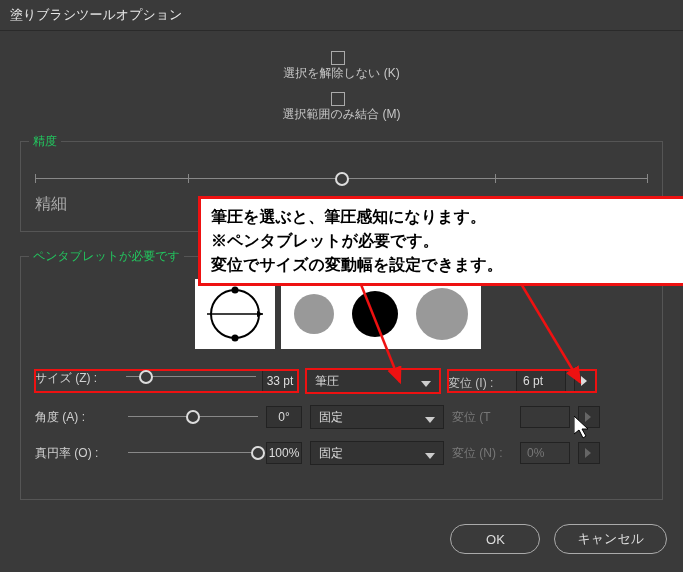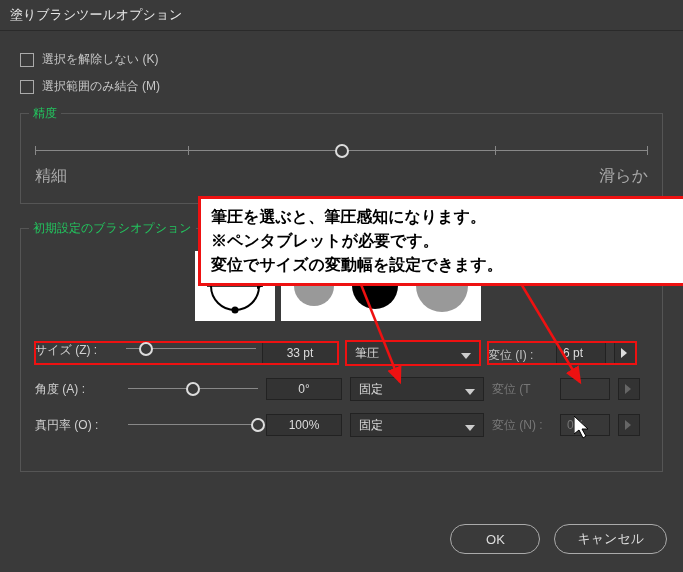--- a/index.html
+++ b/index.html
@@ -18,20 +18,21 @@
     font-size: 13px;
     color: #eaeaea;
     border-bottom: 1px solid #2a2a2a;
   }
   .content {
     padding: 20px 20px 10px 20px;
   }
   .chk-line {
     display: flex; align-items: center;
     margin-bottom: 10px;
+    flex-direction: column;
   }
   .chk {
     width: 14px; height: 14px;
     border: 1px solid #aaa;
     margin-right: 8px;
     background: transparent;
   }
   .fieldset {
     border: 1px solid #555;
     margin-top: 18px;
@@ -115,21 +116,21 @@
   }
   .slider .sknob {
     position: absolute; top: 0;
     width: 14px; height: 14px;
     border-radius: 50%;
     border: 2px solid #ddd;
     background: #3a3a3a;
     margin-left: -7px;
   }
   .num-box {
-    width: 76px; height: 22px;
+    width: 36px; height: 22px;
     background: #333;
     border: 1px solid #222;
     color: #ddd;
     display: flex; align-items: center; justify-content: center;
     font-size: 12px;
   }
   .select {
     width: 134px; height: 24px;
     background: #333;
     border: 1px solid #222;
@@ -232,21 +233,21 @@
       <div class="tick" style="right:0"></div>
       <div class="knob" style="left:calc(50% - 7px)"></div>
     </div>
     <div class="track-labels">
       <span>精細</span>
       <span>滑らか</span>
     </div>
   </div>
 
   <div class="fieldset" style="margin-top:24px; padding-bottom:22px;">
-    <span class="legend">初期設定のブラシオプション</span>
+    <span class="legend">ペンタブレットが必要です</span>
 
     <div class="brush-previews">
       <div class="preview-box">
         <svg width="60" height="60" viewBox="0 0 60 60">
           <circle cx="30" cy="30" r="24" fill="none" stroke="#000" stroke-width="2"></circle>
           <line x1="2" y1="30" x2="58" y2="30" stroke="#000" stroke-width="1.5"></line>
           <polygon points="58,30 52,27 52,33" fill="#000"></polygon>
           <circle cx="30" cy="6" r="3.5" fill="#000"></circle>
           <circle cx="30" cy="54" r="3.5" fill="#000"></circle>
         </svg>

